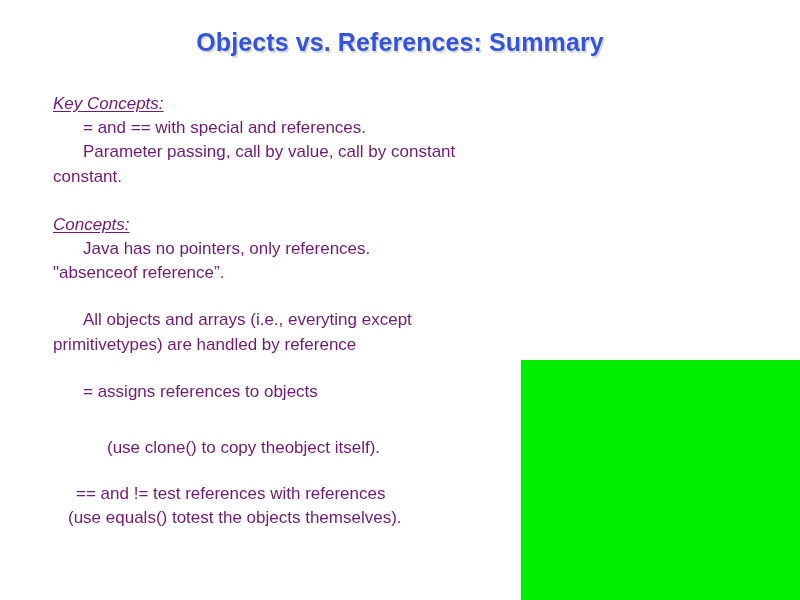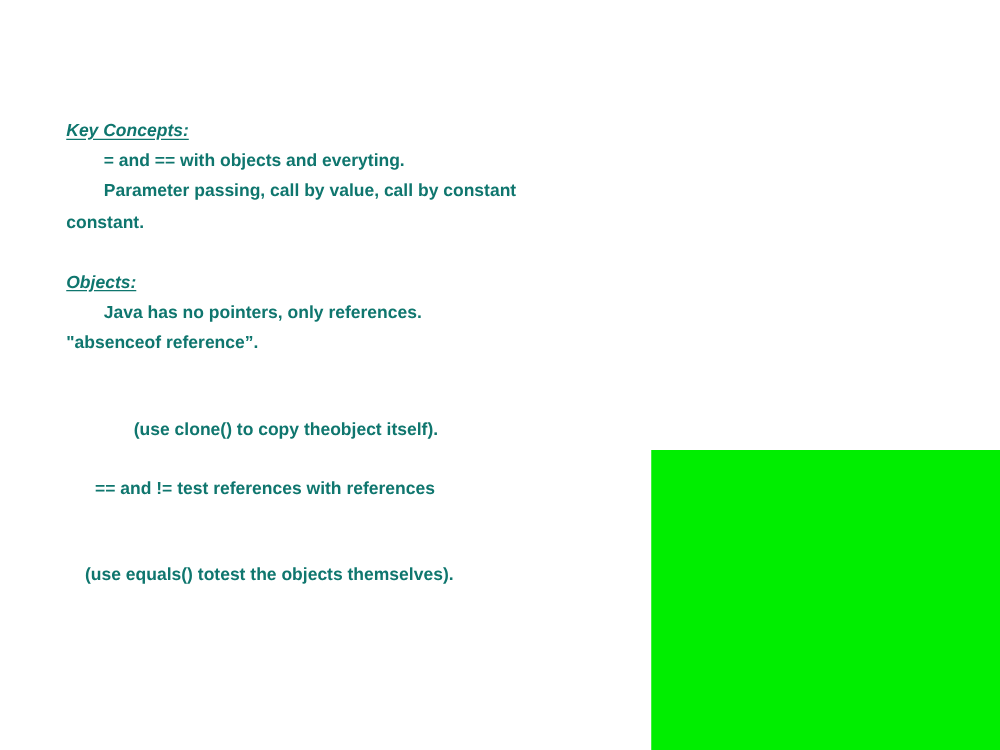--- a/index.html
+++ b/index.html
@@ -44,23 +44,23 @@
     height: 240px;
     background: #00ee00;
   }
 
   
   #body-text {
     position: absolute;
     left: 53px;
     top: 92px;
     width: 520px;
-    font-size: 14px;
-    font-weight: bold;
-    color: #0f766e;
+    font-size: 17px;
+    font-weight: normal;
+    color: #701a75;
     line-height: 24.2px;
   }
 
   .block {
     margin: 0;
   }
 
   .line {
     white-space: pre-wrap;
   }
@@ -72,58 +72,64 @@
     display: inline-block;
   }
 
   .heading-line {
     display: block;
   }
 
   
   .ind-30 { padding-left: 30px; }
   .ind-23 { padding-left: 23px; }
-  .ind-54 { padding-left: 54px; }
-  .ind-15 { padding-left: 15px; margin-top: 45px; }
+  .ind-54 { padding-left: 54px; margin-top: 32px; }
+  .ind-15 { padding-left: 15px; }
 
   .gap-lg { height: 24px; }
   .gap-md { height: 23px; }
   .gap-sm { height: 22px; }
 </style>
 </head>
 <body>
 
 <div id="slide">
 
   <div id="green-block"></div>
 
+  <div id="slide-title">Objects vs. References: Summary</div>
 
   <div id="body-text">
 
     <div class="block">
       <span class="heading-line"><span class="heading">Key Concepts:</span></span>
-      <div class="line ind-30">= and == with objects and everyting.</div>
+      <div class="line ind-30">= and == with special and references.</div>
       <div class="line ind-30">Parameter passing, call by value, call by constant</div>
       <div class="line">constant.</div>
     </div>
 
     <div class="gap-lg"></div>
 
     <div class="block">
-      <span class="heading-line"><span class="heading">Objects:</span></span>
+      <span class="heading-line"><span class="heading">Concepts:</span></span>
       <div class="line ind-30">Java has no pointers, only references.</div>
       <div class="line">"absenceof reference”.</div>
     </div>
 
     <div class="gap-md"></div>
 
+    <div class="block">
+      <div class="line ind-30">All objects and arrays (i.e., everyting except</div>
+      <div class="line">primitivetypes) are handled by reference</div>
+    </div>
 
     <div class="gap-md"></div>
 
     <div class="block">
+      <div class="line ind-30">= assigns references to objects</div>
       <div class="line ind-54">(use clone() to copy theobject itself).</div>
     </div>
 
     <div class="gap-sm"></div>
 
     <div class="block">
       <div class="line ind-23">== and != test references with references</div>
       <div class="line ind-15">(use equals() totest the objects themselves).</div>
     </div>
 

